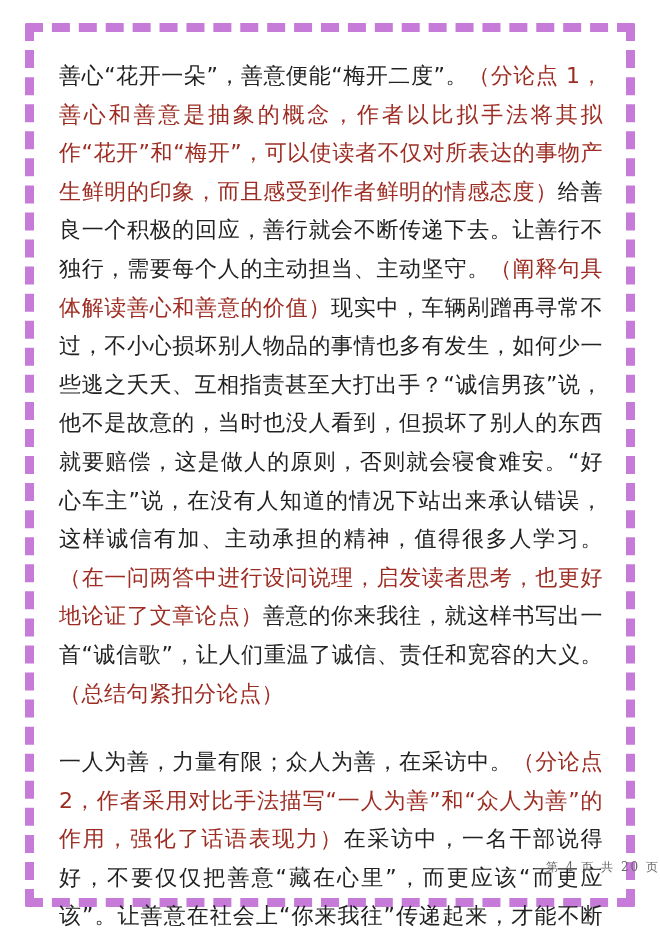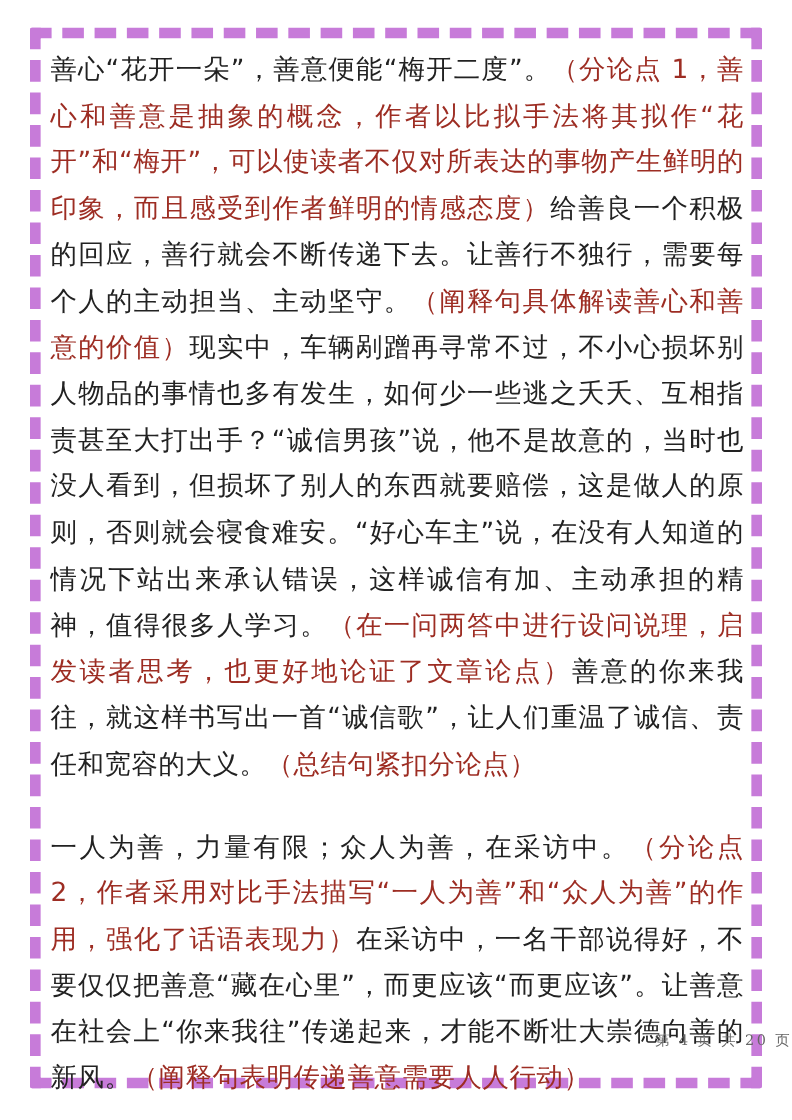--- a/index.html
+++ b/index.html
@@ -21,21 +21,21 @@
     width:610px;height:884px;
     box-sizing:border-box;
     border:9px dashed var(--border-color);
     border-radius:2px;
     pointer-events:none;
   }
   .doc-content{
     position:absolute;left:42px;top:40px;width:578px;
   }
   .para{
-    margin:0;
+    margin:17px;
     font-size:22px;
     line-height:38.6px;
     color:var(--body-color);
     text-align:justify;
     word-break:break-all;
     letter-spacing:0.5px;
   }
   .para + .para{margin-top:30px;}
   .seg-annotation{color:var(--annotation-color);}
   .seg-body{color:var(--body-color);}

